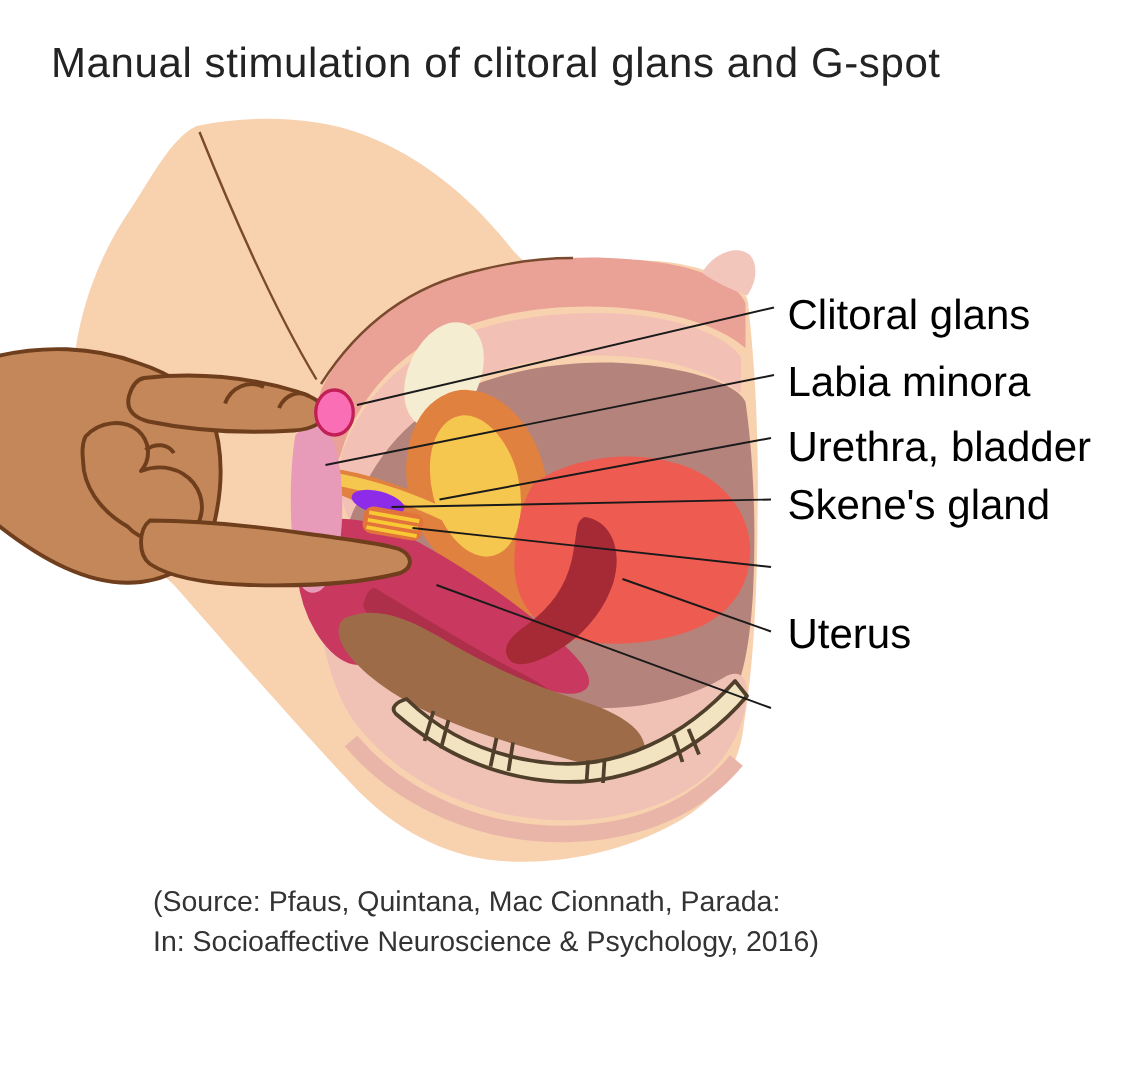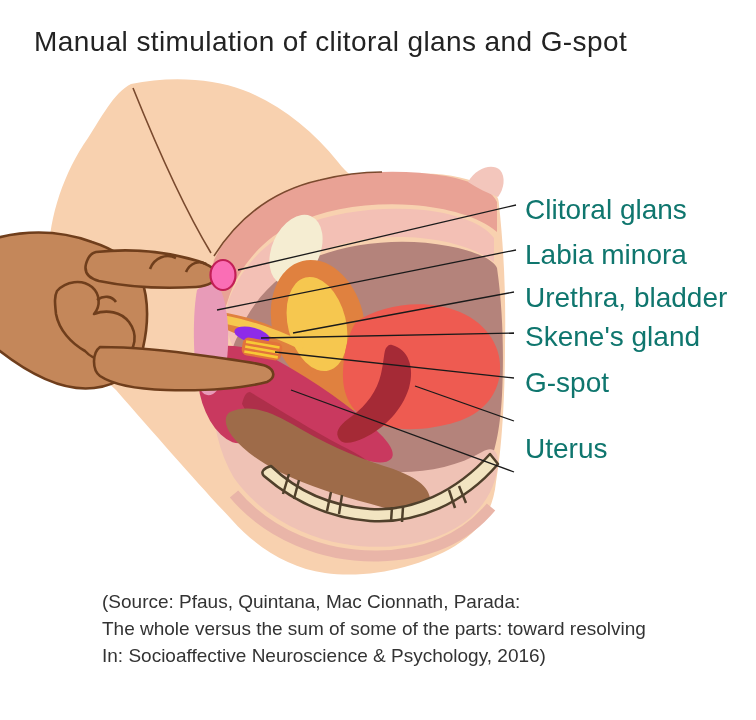--- a/index.html
+++ b/index.html
@@ -5,21 +5,21 @@
   html,body{margin:0;padding:0;background:#fff;}
   #stage{
     position:relative;width:756px;height:720px;background:#ffffff;
     font-family:"Liberation Sans", sans-serif;overflow:hidden;
   }
   #title{
     position:absolute;left:34px;top:26px;font-size:28px;letter-spacing:.4px;
     color:#232323;white-space:nowrap;
   }
   .anat-label{
-    position:absolute;left:525px;font-size:28px;color:#0f766e;white-space:nowrap;
+    position:absolute;left:525px;font-size:28px;color:#000000;white-space:nowrap;
     line-height:34px;
   }
   #citation{
     position:absolute;left:102px;top:588px;font-size:19px;line-height:27px;
     color:#333333;white-space:nowrap;
   }
   #illustration{position:absolute;left:0;top:0;}
 </style>
 </head>
 <body>
@@ -221,22 +221,20 @@
       <line x1="291" y1="390" x2="514" y2="472"></line>
     </g>
   </svg>
 
   <div id="title">Manual stimulation of clitoral glans and G-spot</div>
 
   <div class="anat-label" style="top:193px">Clitoral glans</div>
   <div class="anat-label" style="top:238px">Labia minora</div>
   <div class="anat-label" style="top:320px">Skene's gland</div>
   <div class="anat-label" style="top:281px">Urethra, bladder</div>
-  <div class="anat-label" style="top:366px">G-spot</div>
-  <div class="anat-label" style="top:432px">Uterus</div>
+  <div class="anat-label" style="top:406px">Uterus</div>
 
   <div id="citation">
     <div>(Source: Pfaus, Quintana, Mac Cionnath, Parada:</div>
-    <div>The whole versus the sum of some of the parts: toward resolving</div>
     <div>In: Socioaffective Neuroscience &amp; Psychology, 2016)</div>
   </div>
 
 </div>
 
 </body></html>

